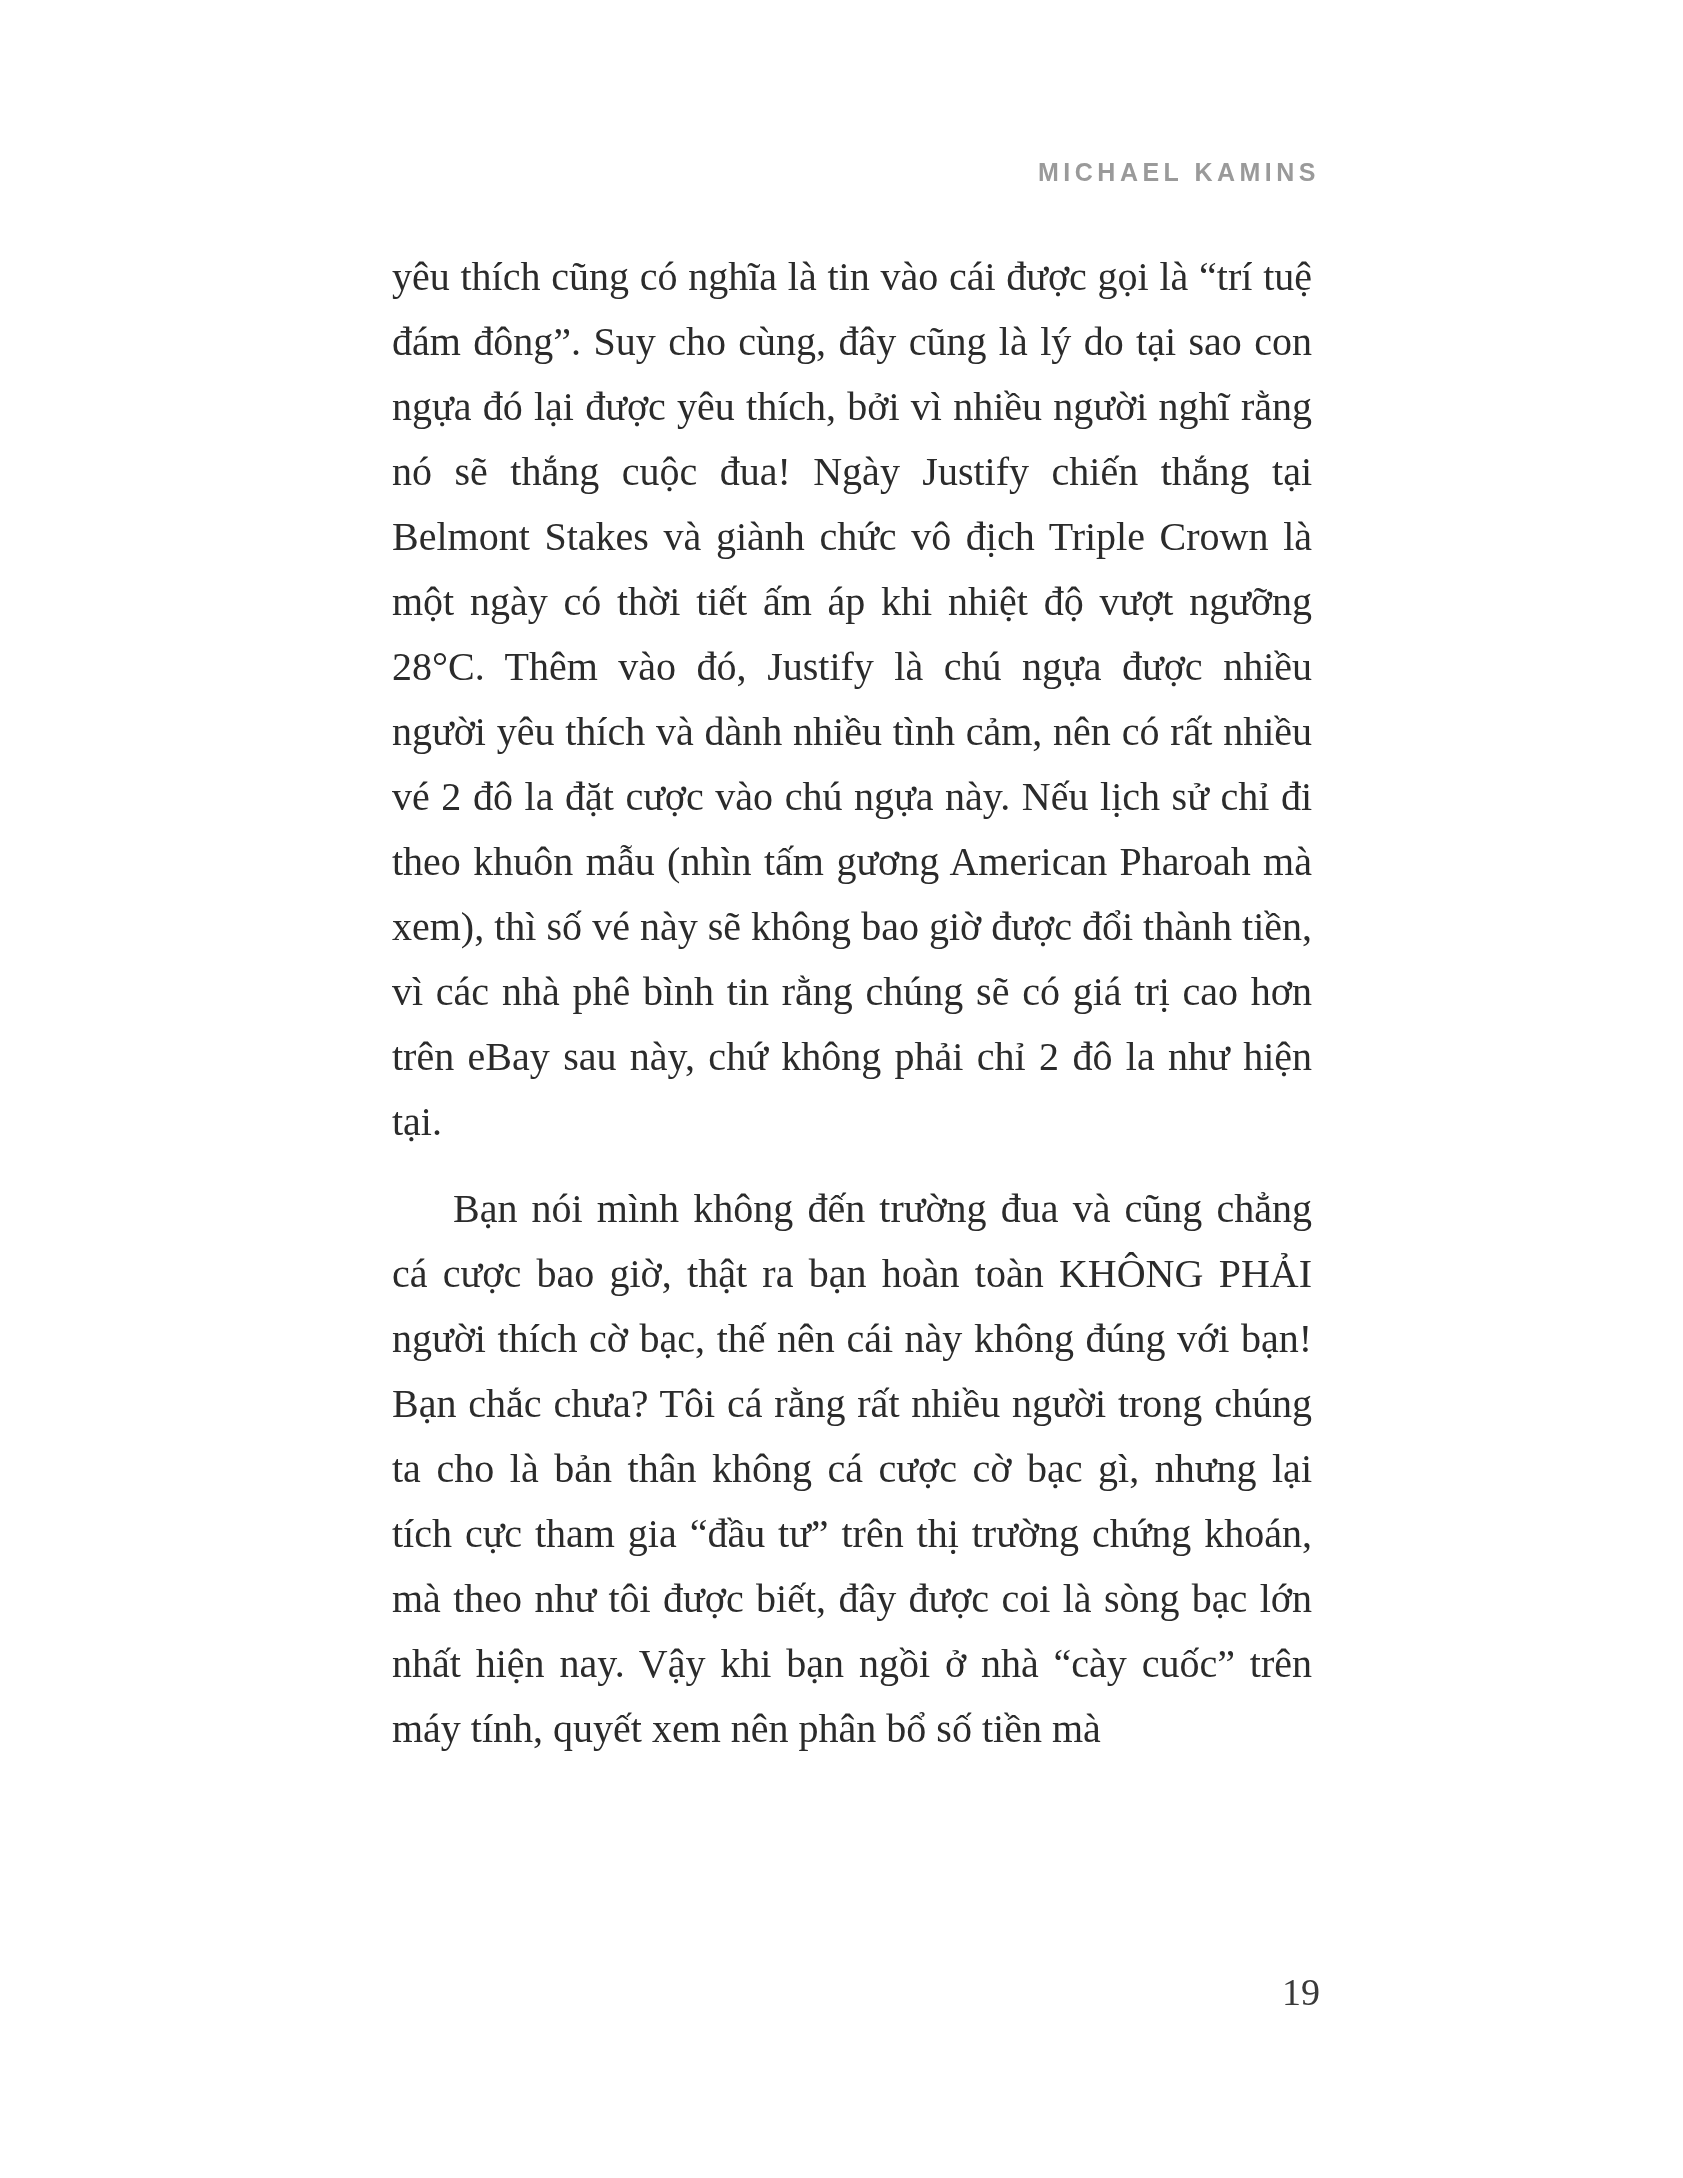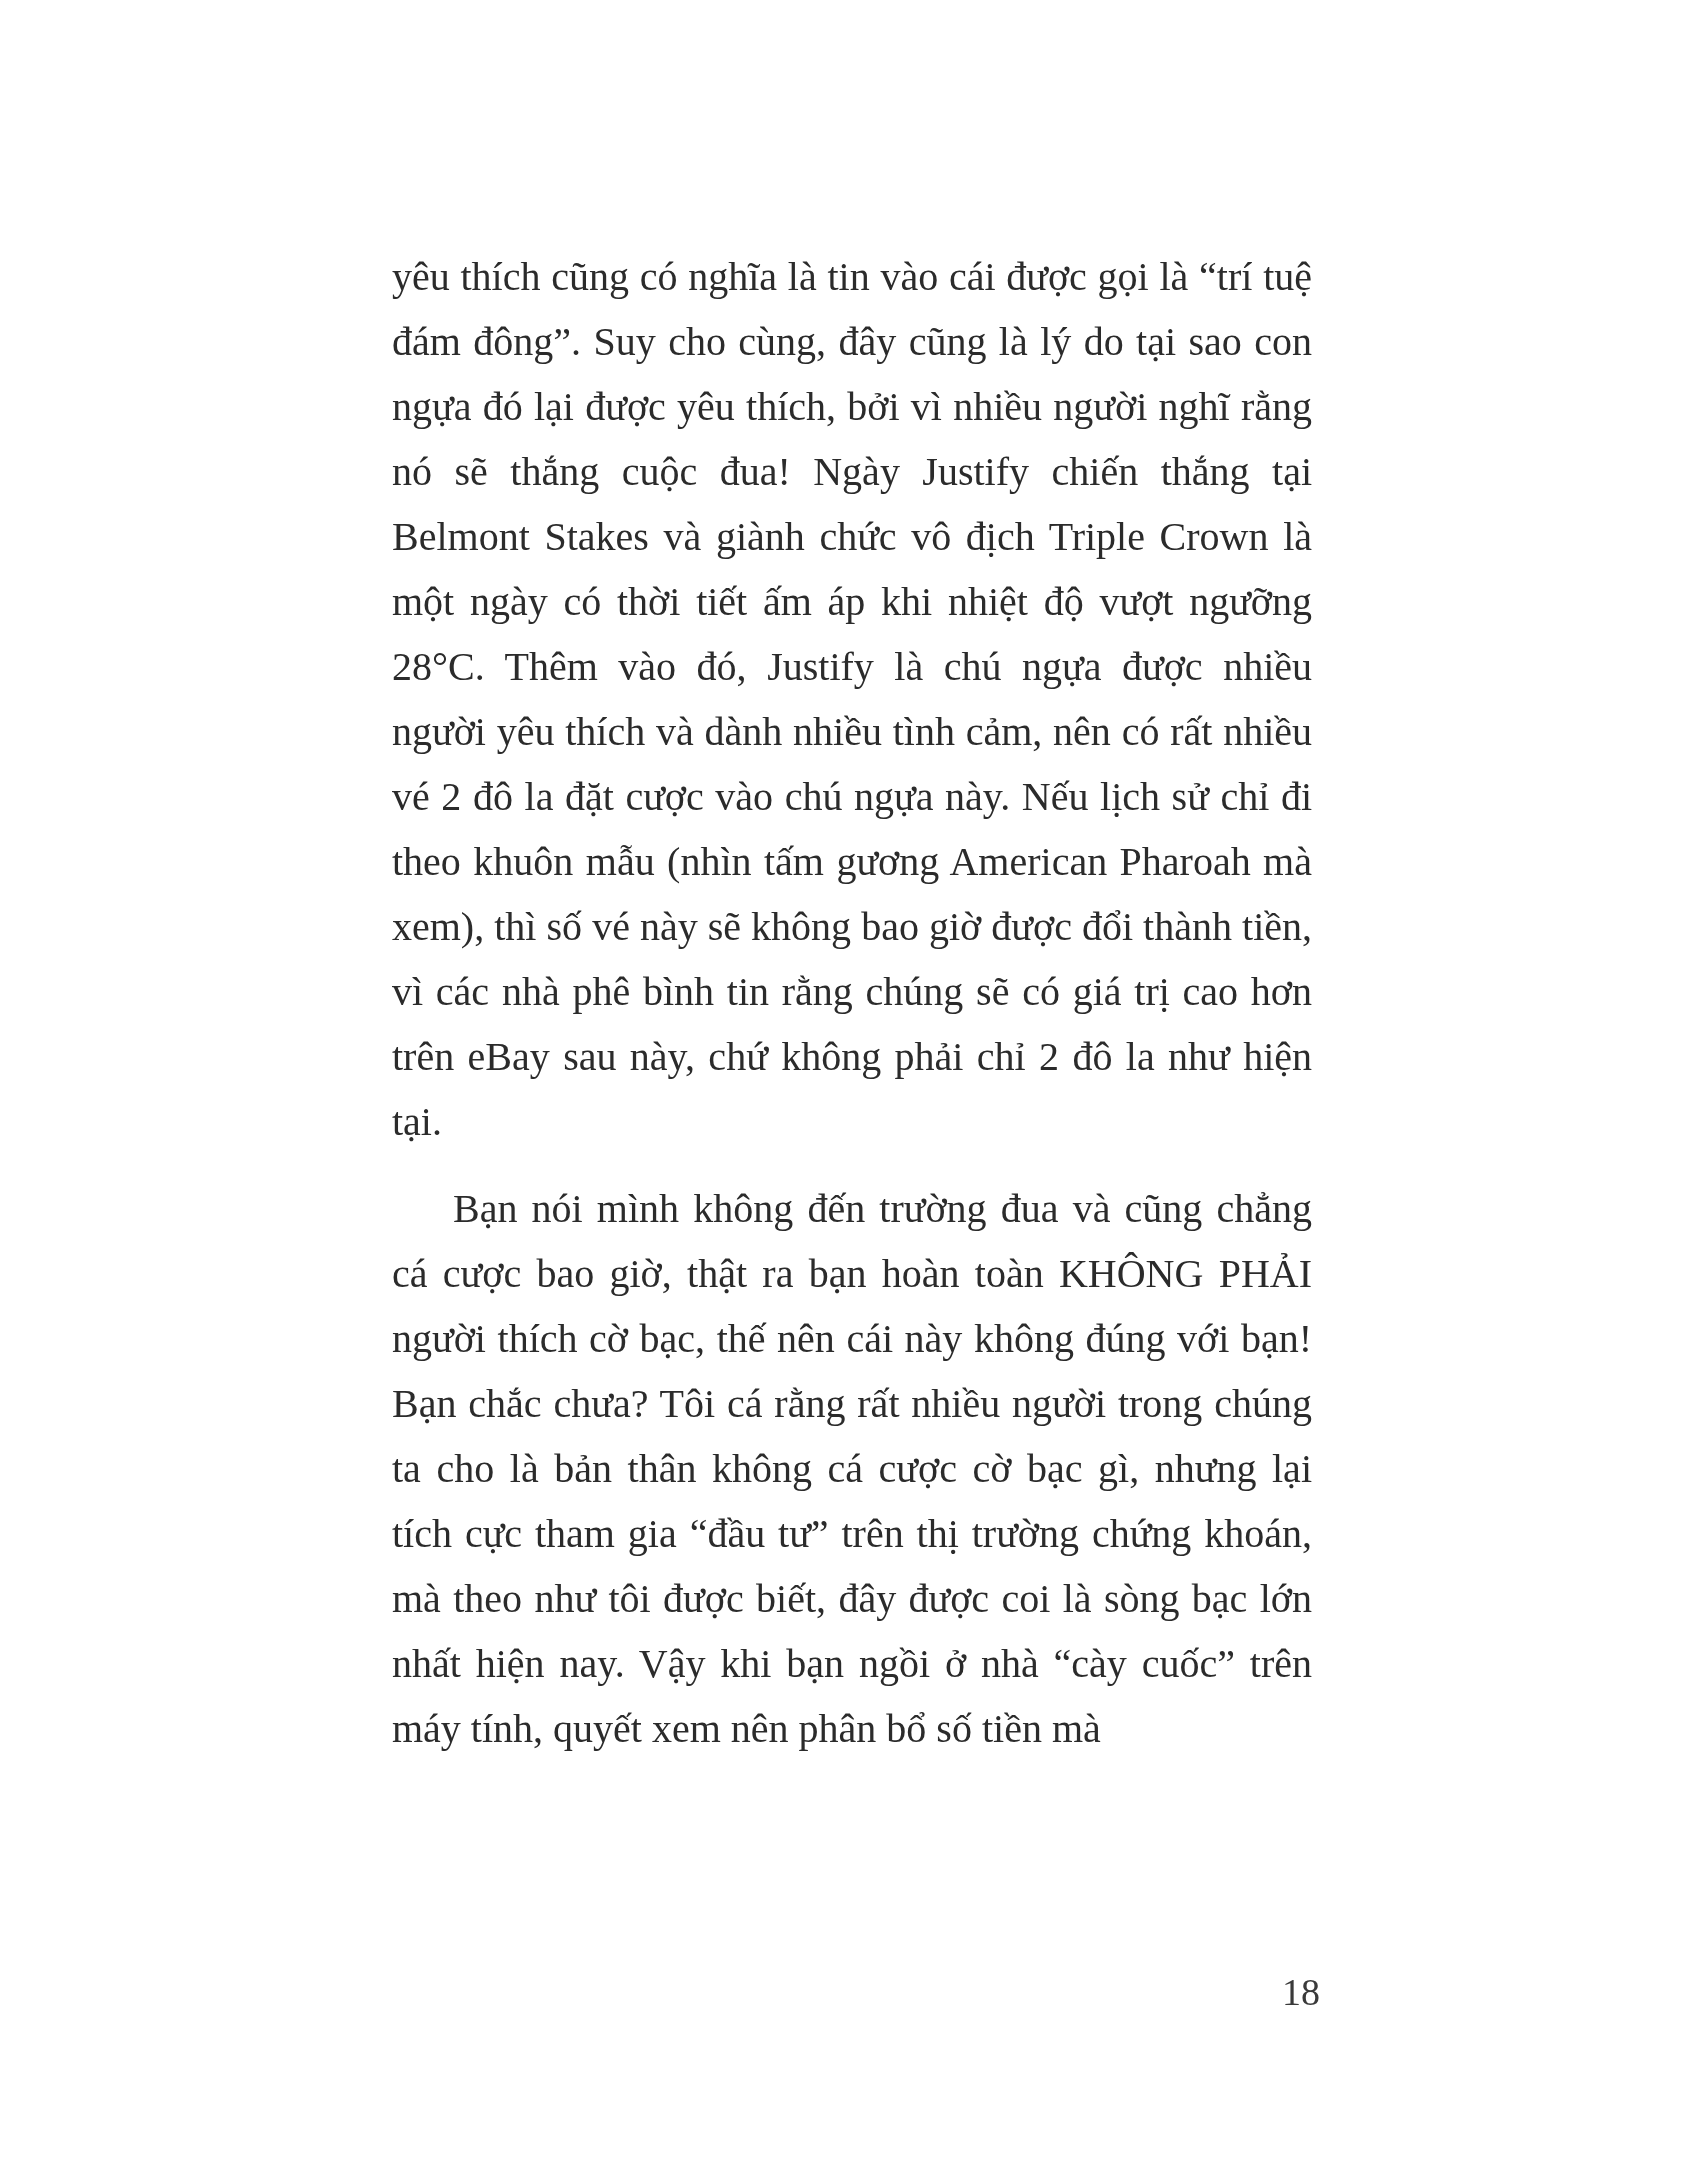--- a/index.html
+++ b/index.html
@@ -55,22 +55,23 @@
     text-align: right;
     font-size: 38px;
     color: #3a3a3a;
   }
 </style>
 </head>
 <body>
 
 <div class="page">
 
+  <div class="running-header">MICHAEL KAMINS</div>
 
   <div class="content">
     <p class="para">yêu thích cũng có nghĩa là tin vào cái được gọi là “trí tuệ đám đông”. Suy cho cùng, đây cũng là lý do tại sao con ngựa đó lại được yêu thích, bởi vì nhiều người nghĩ rằng nó sẽ thắng cuộc đua! Ngày Justify chiến thắng tại Belmont Stakes và giành chức vô địch Triple Crown là một ngày có thời tiết ấm áp khi nhiệt độ vượt ngưỡng 28°C. Thêm vào đó, Justify là chú ngựa được nhiều người yêu thích và dành nhiều tình cảm, nên có rất nhiều vé 2 đô la đặt cược vào chú ngựa này. Nếu lịch sử chỉ đi theo khuôn mẫu (nhìn tấm gương American Pharoah mà xem), thì số vé này sẽ không bao giờ được đổi thành tiền, vì các nhà phê bình tin rằng chúng sẽ có giá trị cao hơn trên eBay sau này, chứ không phải chỉ 2 đô la như hiện tại.</p>
     <p class="para indented">Bạn nói mình không đến trường đua và cũng chẳng cá cược bao giờ, thật ra bạn hoàn toàn KHÔNG PHẢI người thích cờ bạc, thế nên cái này không đúng với bạn! Bạn chắc chưa? Tôi cá rằng rất nhiều người trong chúng ta cho là bản thân không cá cược cờ bạc gì, nhưng lại tích cực tham gia “đầu tư” trên thị trường chứng khoán, mà theo như tôi được biết, đây được coi là sòng bạc lớn nhất hiện nay. Vậy khi bạn ngồi ở nhà “cày cuốc” trên máy tính, quyết xem nên phân bổ số tiền mà</p>
   </div>
 
-  <div class="page-number">18</div>
+  <div class="page-number">19</div>
 
 </div>
 
 
 </body></html>

